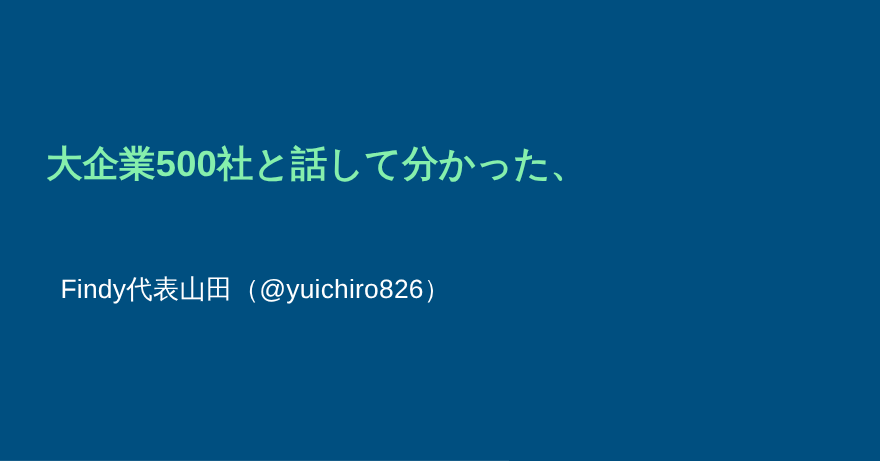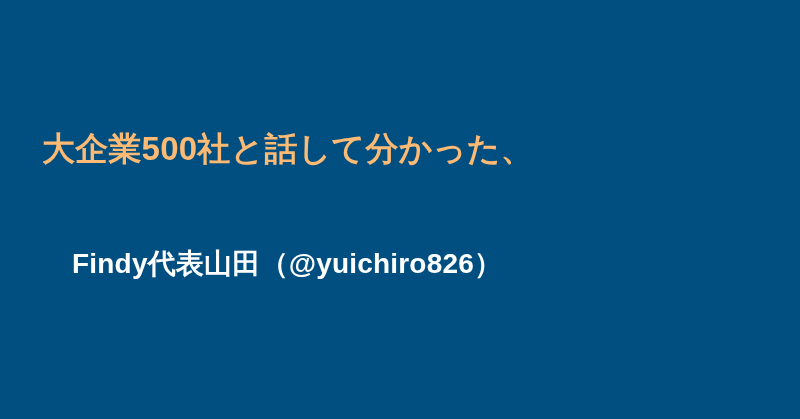--- a/index.html
+++ b/index.html
@@ -24,43 +24,42 @@
   }
 
   #title-block {
     position: absolute;
     left: 42px;
     top: 128px;
     width: 720px;
   }
 
   .title-line {
-    color: #fdba74;
+    color: #86efac;
     font-size: 33px;
     font-weight: 700;
     line-height: 42px;
     letter-spacing: 0.2px;
     white-space: nowrap;
   }
 
   #subtitle-block {
     position: absolute;
     left: 55px;
     top: 247px;
     width: 720px;
   }
 
   .subtitle-line {
     color: #ffffff;
-    font-size: 28px;
-    font-weight: 700;
+    font-size: 24px;
+    font-weight: 400;
     line-height: 34px;
     letter-spacing: 0.2px;
     white-space: nowrap;
-    margin-left: 17px;
   }
 </style>
 </head>
 <body>
 
 <div id="slide">
 
   <div id="title-block">
     <div class="title-line">大企業500社と話して分かった、</div>
   </div>

